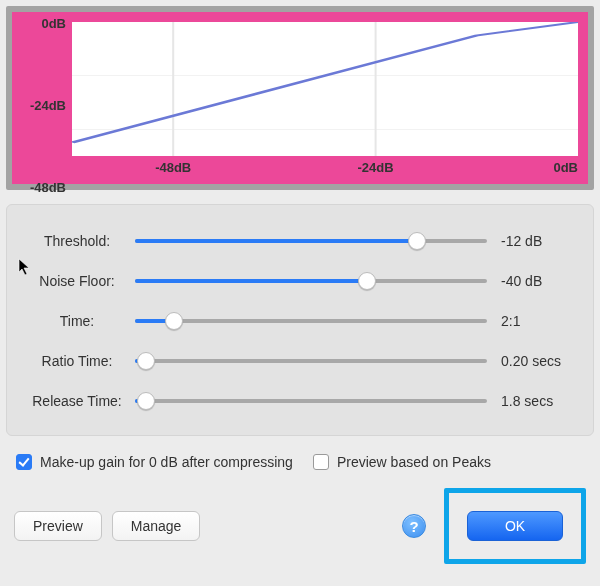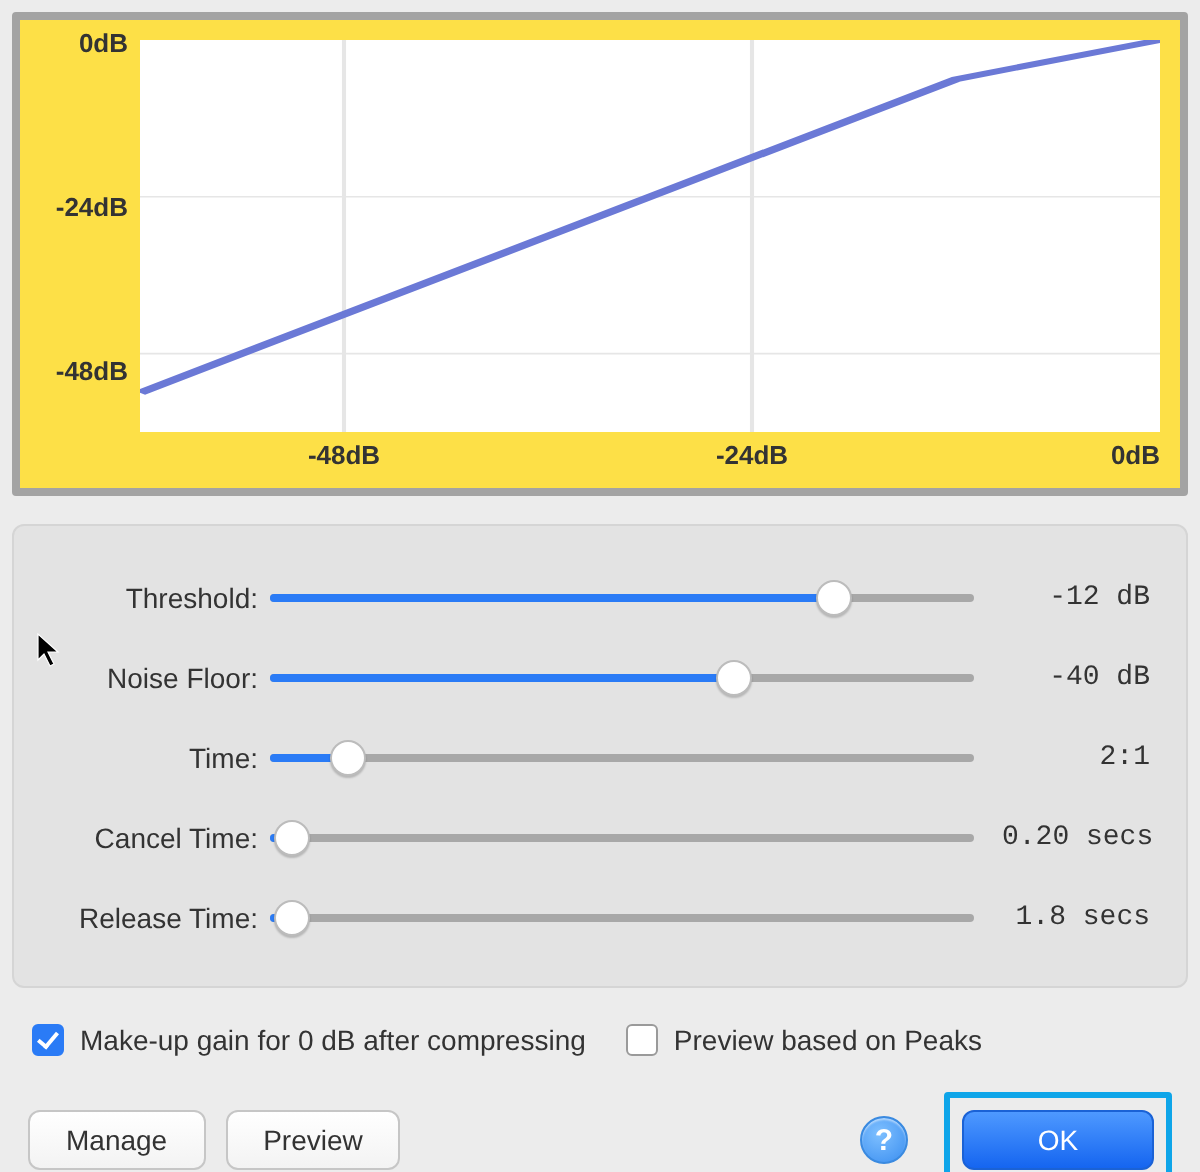--- a/index.html
+++ b/index.html
@@ -5,25 +5,25 @@
   * { box-sizing: border-box; margin: 0; padding: 0; }
   html, body { width: 600px; height: 586px; }
   body {
     font-family: -apple-system, "Helvetica Neue", Arial, sans-serif;
     font-size: 14px;
     color: #333;
     background: #ececec;
   }
   .root { width: 600px; height: 586px; padding: 6px; }
   .graph-card {
-    background: #fde047;
-    border: 4px solid #a3a3a3;
+    background: #ec4899;
+    border: 6px solid #a3a3a3;
     border-radius: 2px;
     padding: 4px 6px 2px 6px;
-    height: 242px;
+    height: 184px;
     position: relative;
   }
   .graph-area {
     position: relative;
     width: 100%;
     height: 100%;
   }
   .y-labels {
     position: absolute;
     left: 0; top: 0; bottom: 26px;
@@ -66,21 +66,21 @@
     padding: 18px 18px 16px 18px;
   }
   .slider-row {
     display: flex;
     align-items: center;
     height: 36px;
   }
   .slider-row + .slider-row { margin-top: 4px; }
   .slider-label {
     width: 110px;
-    text-align: right;
+    text-align: center;
     padding-right: 6px;
   }
   .slider-wrap {
     flex: 1;
     position: relative;
     height: 20px;
   }
   .track {
     position: absolute;
     left: 0; right: 0; top: 50%;
@@ -103,24 +103,23 @@
     width: 18px; height: 18px;
     margin-top: -9px;
     margin-left: -9px;
     background: #fff;
     border-radius: 50%;
     border: 1px solid #bcbcbc;
     box-shadow: 0 1px 1px rgba(0,0,0,0.2);
   }
   .slider-value {
     width: 88px;
-    text-align: right;
+    text-align: left;
     padding-left: 14px;
     white-space: nowrap;
-    font-family: Liberation Mono, monospace;
   }
 
   .check-row {
     display: flex;
     align-items: center;
     gap: 20px;
     margin-top: 18px;
     padding: 0 10px;
   }
   .check {
@@ -172,22 +171,22 @@
     cursor: default;
     min-width: 82px;
   }
   .btn-primary {
     background: linear-gradient(#4e99ff, #1565f0);
     border-color: #1a62d6;
     color: #fff;
     min-width: 96px;
   }
   .ok-outline {
-    border: 3px solid #0ea5e9;
-    padding: 6px;
+    border: 5px solid #0ea5e9;
+    padding: 18px;
     border-radius: 2px;
   }
   .spacer { flex: 1; }
   .help {
     width: 24px; height: 24px;
     border-radius: 50%;
     background: radial-gradient(circle at 40% 35%, #7fc0ff, #3a8ef0);
     color: #fff;
     font-weight: 700;
     font-size: 15px;
@@ -264,21 +263,21 @@
         <div class="slider-label">Time:</div>
         <div class="slider-wrap">
           <div class="track"></div>
           <div class="fill" style="width: 11%;"></div>
           <div class="thumb" style="left: 11%;"></div>
         </div>
         <div class="slider-value">2:1</div>
       </div>
 
       <div class="slider-row">
-        <div class="slider-label">Cancel Time:</div>
+        <div class="slider-label">Ratio Time:</div>
         <div class="slider-wrap">
           <div class="track"></div>
           <div class="fill" style="width: 3%;"></div>
           <div class="thumb" style="left: 3%;"></div>
         </div>
         <div class="slider-value">0.20 secs</div>
       </div>
 
       <div class="slider-row">
         <div class="slider-label">Release Time:</div>
@@ -302,22 +301,22 @@
       <div class="checkbox checked"></div>
       <span>Make-up gain for 0 dB after compressing</span>
     </div>
     <div class="check">
       <div class="checkbox"></div>
       <span>Preview based on Peaks</span>
     </div>
   </div>
 
   <div class="button-row">
+    <div class="btn">Preview</div>
     <div class="btn">Manage</div>
-    <div class="btn">Preview</div>
     <div class="spacer"></div>
     <div class="help">?</div>
     <div class="ok-outline">
       <div class="btn btn-primary">OK</div>
     </div>
   </div>
 
 </div>
 
 </body></html>

